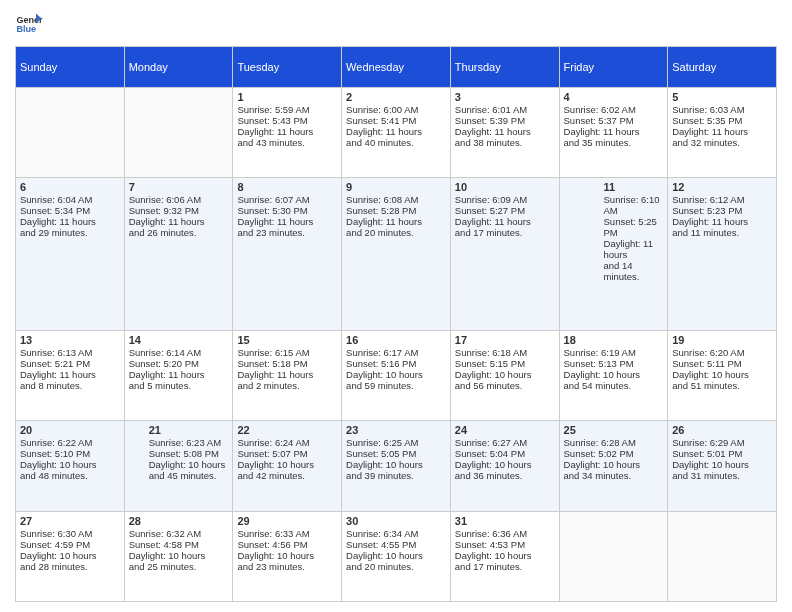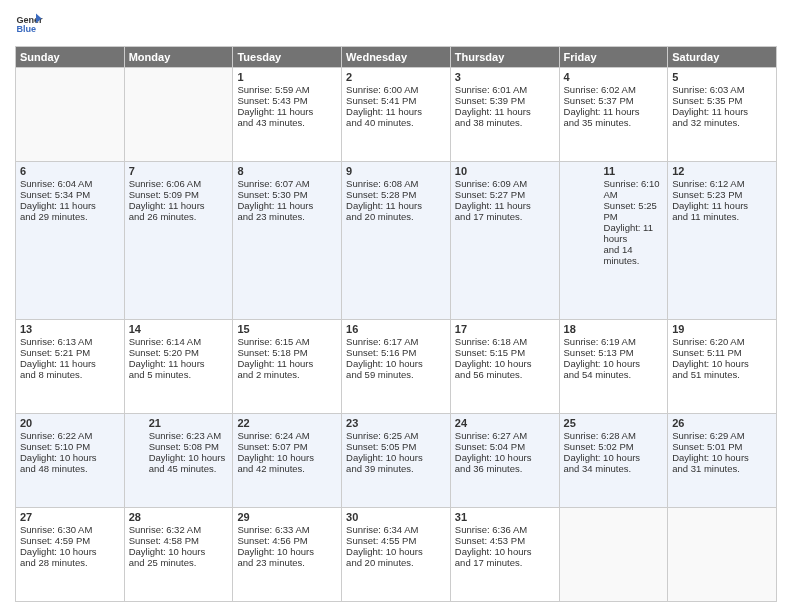--- a/index.html
+++ b/index.html
@@ -45,25 +45,25 @@
       color: #555;
     }
     .calendar {
       flex: 1;
       border: 1px solid #ccc;
       border-collapse: collapse;
       width: 100%;
       table-layout: fixed;
     }
     .calendar th {
-      background: #737373;
+      background: #1d4ed8;
       color: #fff;
       font-size: 11px;
-      font-weight: bold;
-      padding: 4px 4px;
+      font-weight: normal;
+      padding: 14px 4px;
       border: 1px solid #ccc;
       text-align: left;
     }
     .calendar td {
       border: 1px solid #ccc;
       vertical-align: top;
       padding: 3px 4px;
       font-size: 9.5px;
       color: #333;
       background: #fff;
@@ -162,21 +162,21 @@
           <td style="background: rgb(240, 244, 251);">
             <span class="day-num">6</span>
             <div>Sunrise: 6:04 AM</div>
             <div>Sunset: 5:34 PM</div>
             <div>Daylight: 11 hours</div>
             <div>and 29 minutes.</div>
           </td>
           <td style="background: rgb(240, 244, 251);">
             <span class="day-num">7</span>
             <div>Sunrise: 6:06 AM</div>
-            <div>Sunset: 5:09 PM</div>
+            <div>Sunset: 9:32 PM</div>
             <div>Daylight: 11 hours</div>
             <div>and 26 minutes.</div>
           </td>
           <td style="background: rgb(240, 244, 251);">
             <span class="day-num">8</span>
             <div>Sunrise: 6:07 AM</div>
             <div>Sunset: 5:30 PM</div>
             <div>Daylight: 11 hours</div>
             <div>and 23 minutes.</div>
           </td>

